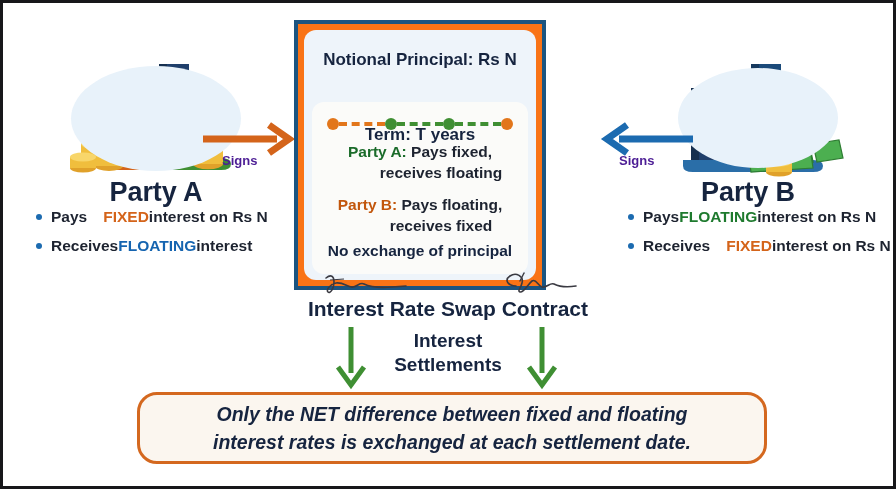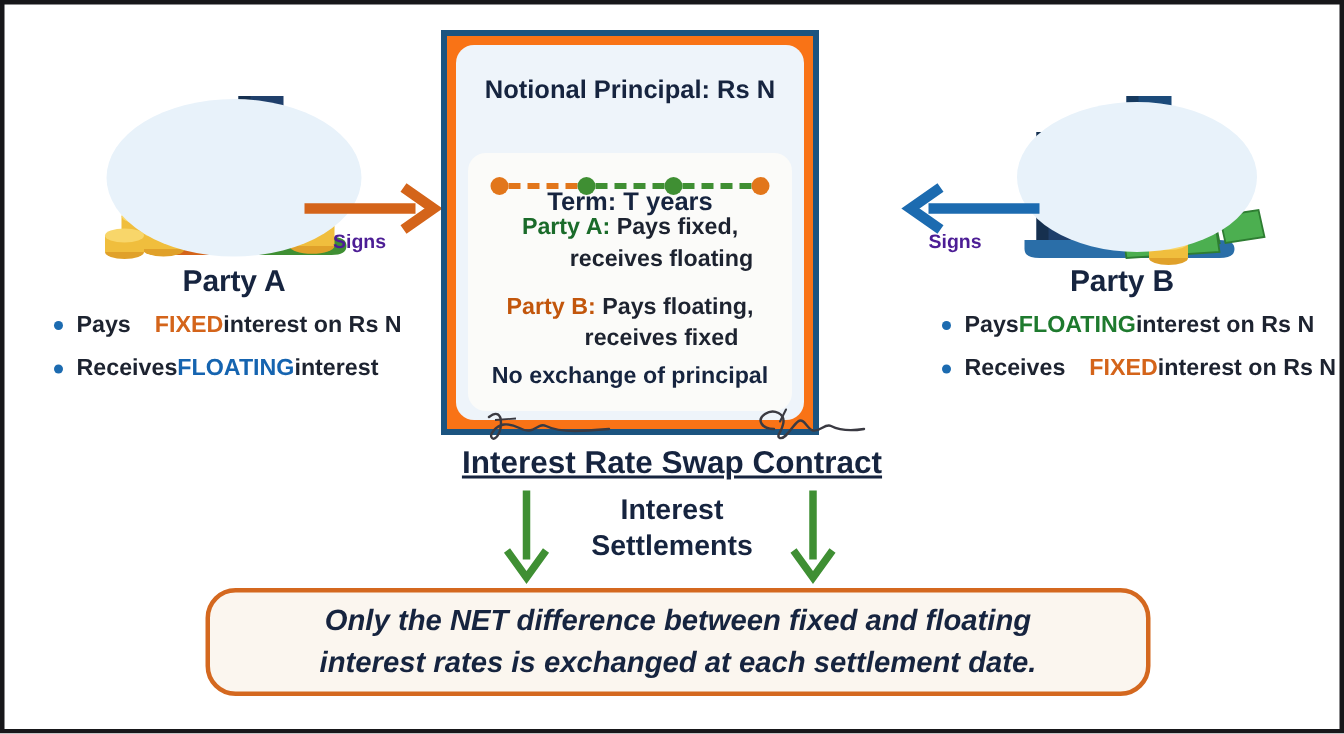--- a/index.html
+++ b/index.html
@@ -20,21 +20,21 @@
     overflow: hidden;
   }
 
   
   .abs { position: absolute; }
 
   
   .party-name {
     position: absolute;
     text-align: center;
-    font-size: 20px;
+    font-size: 27px;
     font-weight: bold;
     color: #16243f;
     letter-spacing: -0.1px;
   }
   .bullet-row {
     position: absolute;
     display: flex;
     align-items: center;
     font-size: 15.5px;
     font-weight: bold;
@@ -147,21 +147,20 @@
 
   
   #contract-caption {
     position: absolute;
     left: 0; right: 0;
     top: 294px;
     text-align: center;
     font-size: 21px;
     font-weight: bold;
     color: #16243f;
-    text-decoration: underline;
   }
   #periodic-label {
     position: absolute;
     left: 0; right: 0;
     top: 326px;
     text-align: center;
     font-size: 19px;
     font-weight: bold;
     color: #16243f;
     line-height: 1.25;

